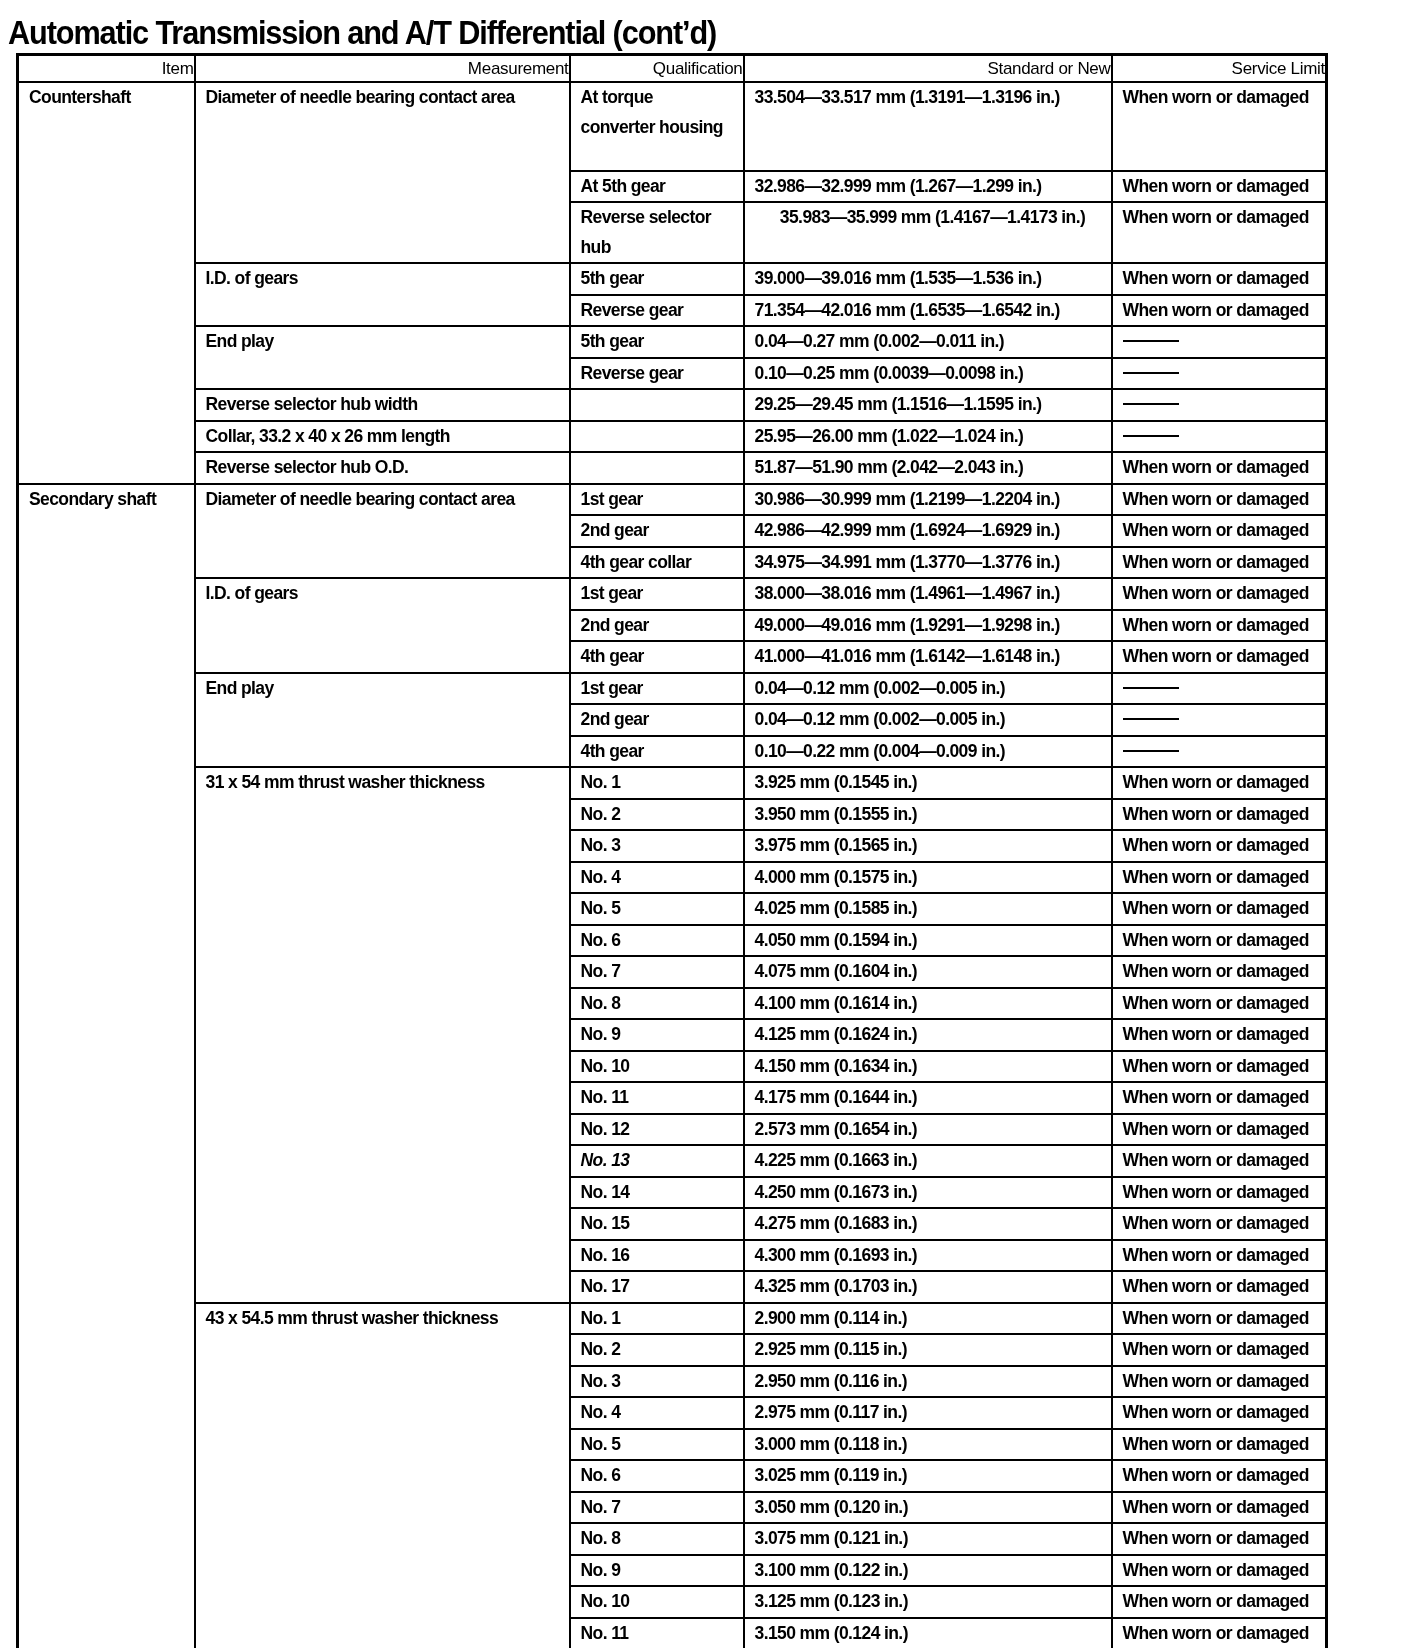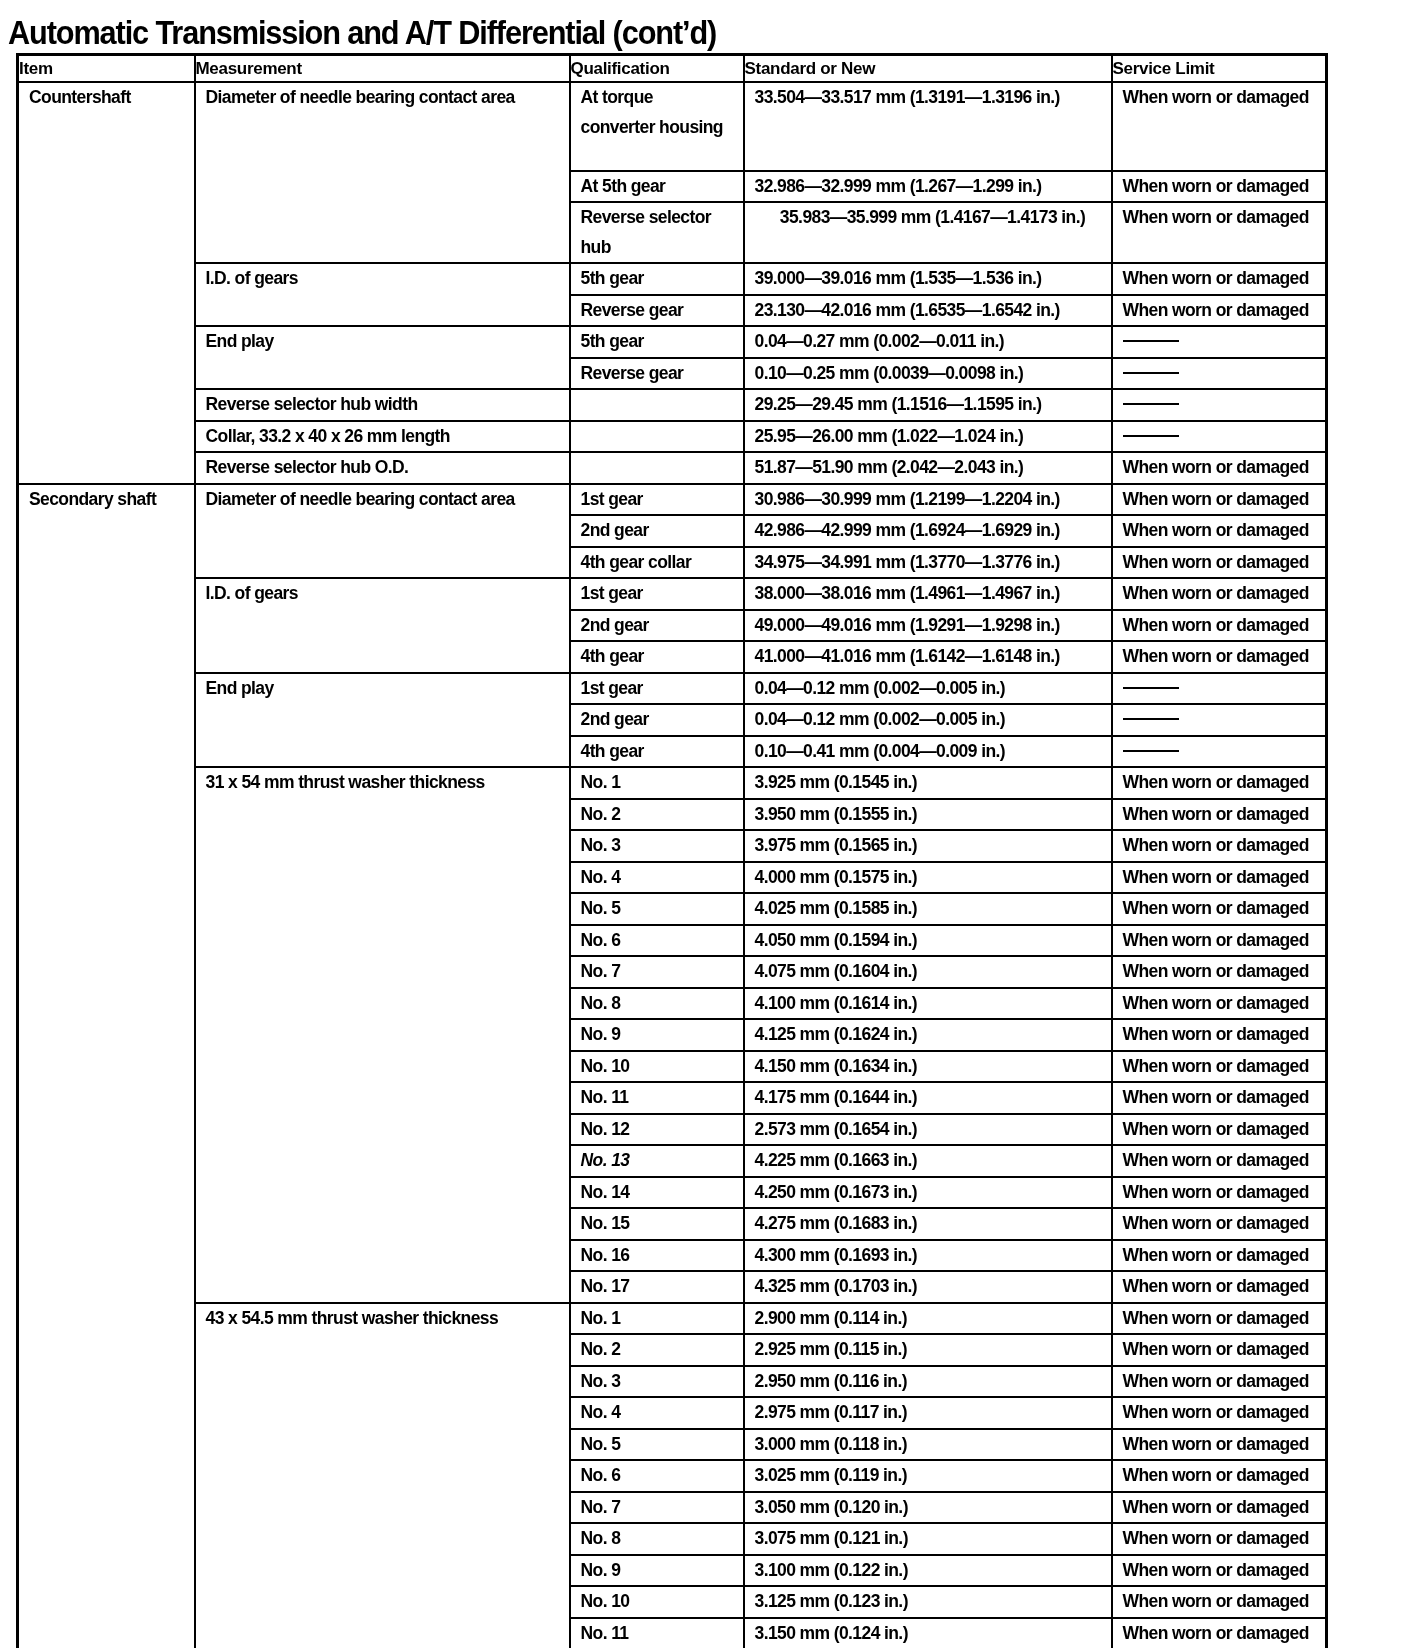--- a/index.html
+++ b/index.html
@@ -4,21 +4,21 @@
 <style>
   html, body { margin: 0; padding: 0; background: #ffffff; }
   body { width: 1408px; height: 1648px; position: relative; overflow: hidden;
          font-family: "Liberation Sans", "DejaVu Sans", sans-serif; color: #000; }
   .title { position: absolute; left: 8px; top: 14px; font-size: 33px; font-weight: bold;
            letter-spacing: -1.2px; transform: scaleX(0.93); transform-origin: left top; white-space: nowrap; }
   table.spec { position: absolute; left: 16px; top: 53px; width: 1309px; border-collapse: collapse;
                table-layout: fixed; }
   table.spec td, table.spec th { border: 2px solid #000; padding: 0 0 0 10px; vertical-align: top;
                font-size: 17.5px; font-weight: bold; letter-spacing: -0.6px; line-height: 29.5px; white-space: nowrap; overflow: hidden; }
-  table.spec th { font-weight: bold; text-align: left; height: 25px; line-height: 25px; padding: 0; font-size: 17px; letter-spacing: -0.3px; }
+  table.spec th { font-weight: normal; text-align: right; height: 25px; line-height: 25px; padding: 0; font-size: 17px; letter-spacing: -0.3px; }
   table.spec td.wrap { white-space: normal; }
   table.spec tr.r td { height: 27.5px; }
   .dash { display: inline-block; width: 56px; height: 2px; background: #000; vertical-align: middle; margin-top: -2px; }
   col.c1 { width: 177px; } col.c2 { width: 375px; } col.c3 { width: 174px; } col.c4 { width: 368px; } col.c5 { width: 215px; }
   table.spec { border: 3px solid #000; }
 </style>
 </head>
 <body>
 
 <div class="title">Automatic Transmission and A/T Differential (cont’d)</div>
@@ -59,21 +59,21 @@
         <td style="height: 57px;">When worn or damaged</td>
       </tr>
       <tr class="r">
         <td rowspan="2" class="wrap" style="padding-right: 40px;">I.D. of gears</td>
         <td class="wrap" style="padding-right: 18px;">5th gear</td>
         <td>39.000—39.016 mm (1.535—1.536 in.)</td>
         <td>When worn or damaged</td>
       </tr>
       <tr class="r">
         <td class="wrap" style="padding-right: 18px;">Reverse gear</td>
-        <td>23.130—42.016 mm (1.6535—1.6542 in.)</td>
+        <td>71.354—42.016 mm (1.6535—1.6542 in.)</td>
         <td>When worn or damaged</td>
       </tr>
       <tr class="r">
         <td rowspan="2" class="wrap" style="padding-right: 40px;">End play</td>
         <td class="wrap" style="padding-right: 18px;">5th gear</td>
         <td>0.04—0.27 mm (0.002—0.011 in.)</td>
         <td><span class="dash"></span></td>
       </tr>
       <tr class="r">
         <td class="wrap" style="padding-right: 18px;">Reverse gear</td>
@@ -137,21 +137,21 @@
         <td>0.04—0.12 mm (0.002—0.005 in.)</td>
         <td><span class="dash"></span></td>
       </tr>
       <tr class="r">
         <td class="wrap" style="padding-right: 18px;">2nd gear</td>
         <td>0.04—0.12 mm (0.002—0.005 in.)</td>
         <td><span class="dash"></span></td>
       </tr>
       <tr class="r">
         <td class="wrap" style="padding-right: 18px;">4th gear</td>
-        <td>0.10—0.41 mm (0.004—0.009 in.)</td>
+        <td>0.10—0.22 mm (0.004—0.009 in.)</td>
         <td><span class="dash"></span></td>
       </tr>
       <tr class="r">
         <td rowspan="17" class="wrap" style=" margin-top: 8px;">31 x 54 mm thrust washer thickness</td>
         <td class="wrap" style="padding-right: 18px;">No. 1</td>
         <td>3.925 mm (0.1545 in.)</td>
         <td>When worn or damaged</td>
       </tr>
       <tr class="r">
         <td class="wrap" style="padding-right: 18px;">No. 2</td>

